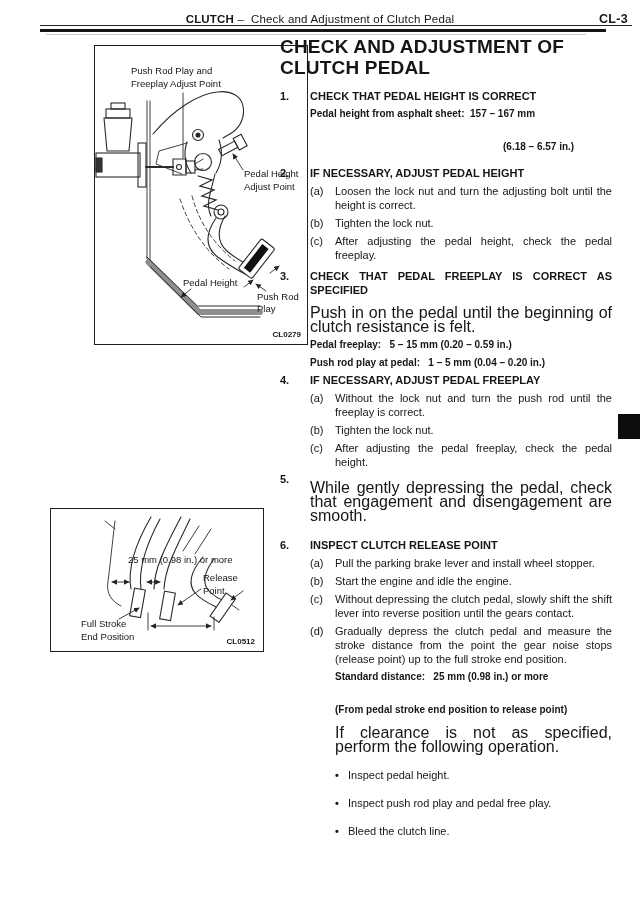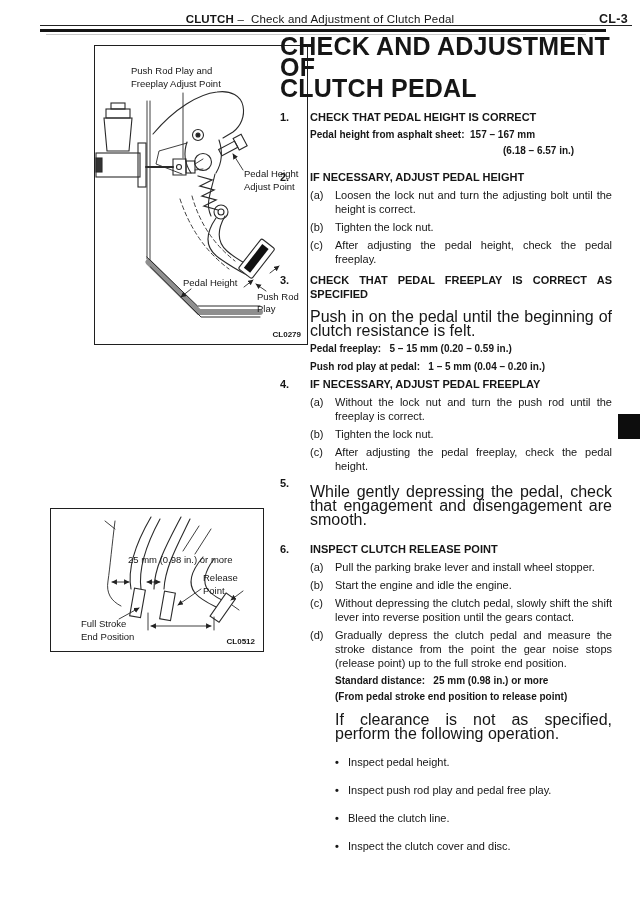--- a/index.html
+++ b/index.html
@@ -25,30 +25,30 @@
   #fig2{left:50px;top:508px;width:212px;height:142px;}
   .figure svg{display:block;width:100%;height:100%;}
   .fig-label{font-size:9.5px;fill:#161616;}
   .fig-code{font-size:8px;font-weight:bold;fill:#161616;}
 
   
   .index-tab{position:absolute;right:0;top:414px;width:22px;height:25px;background:#0d0d0d;}
 
   
   .content{position:absolute;left:280px;top:36px;width:332px;}
-  .title{font-size:25px;font-weight:bold;line-height:21px;letter-spacing:.2px;}
+  .title{font-size:19px;font-weight:bold;line-height:21px;letter-spacing:.2px;}
   .sec{display:flex;align-items:flex-start;}
   .s1{margin-top:11px;} .s2{margin-top:12px;} .s3{margin-top:7px;}
   .s4{margin-top:3px;}  .s5{margin-top:3px;}  .s6{margin-top:15px;}
   .num{width:30px;flex:none;font-weight:bold;font-size:11px;line-height:14px;}
   .bd{flex:1;min-width:0;}
   .head{font-weight:bold;font-size:11px;line-height:14px;text-align:justify;}
   .body-p{font-size:16px;line-height:14px;text-align:justify;margin-top:9px;}
   .spec{font-weight:bold;font-size:10px;line-height:15px;white-space:pre-wrap;margin-top:3px;}
-  .spec.tight{margin-top:1px;}
+  .spec.tight{margin-top:18px;}
   .indent2{padding-left:193px;}
   .step{display:flex;margin-top:4px;font-size:11px;line-height:14px;}
   .slabel{width:25px;flex:none;}
   .stext{flex:1;text-align:justify;min-width:0;}
   .sub{margin-left:25px;}
   .bullet{display:flex;margin-top:14px;font-size:11px;line-height:14px;}
   .dot{width:13px;flex:none;}
   .dot::before{content:"\2022";font-weight:bold;}
   .btext{flex:1;}
 </style>
@@ -294,22 +294,18 @@
             <div class="btext">Inspect pedal height.</div>
           </div>
           <div class="bullet">
             <span class="dot"></span>
             <div class="btext">Inspect push rod play and pedal free play.</div>
           </div>
           <div class="bullet">
             <span class="dot"></span>
             <div class="btext">Bleed the clutch line.</div>
           </div>
-          <div class="bullet">
-            <span class="dot"></span>
-            <div class="btext">Inspect the clutch cover and disc.</div>
-          </div>
         </div>
       </div>
     </div>
   </div>
 
 </div>
 
 </body></html>

